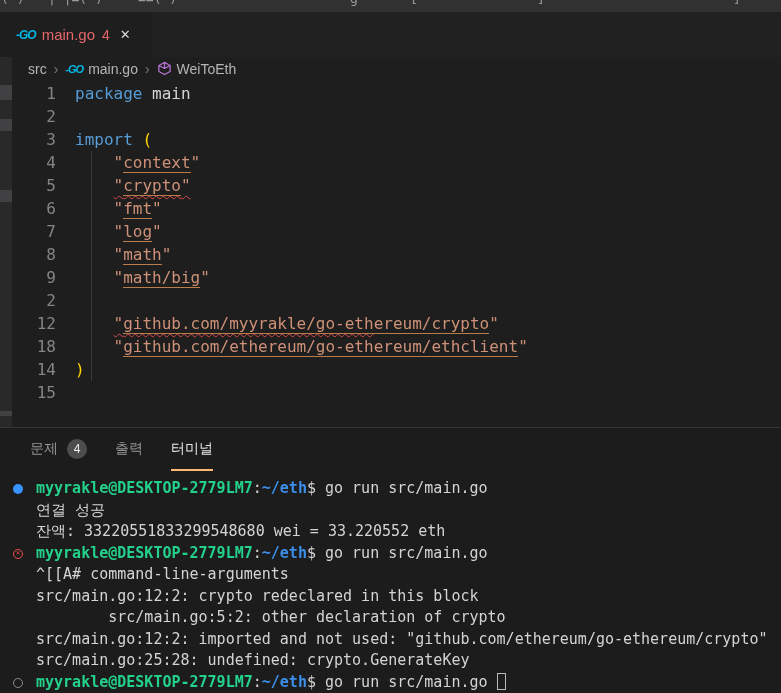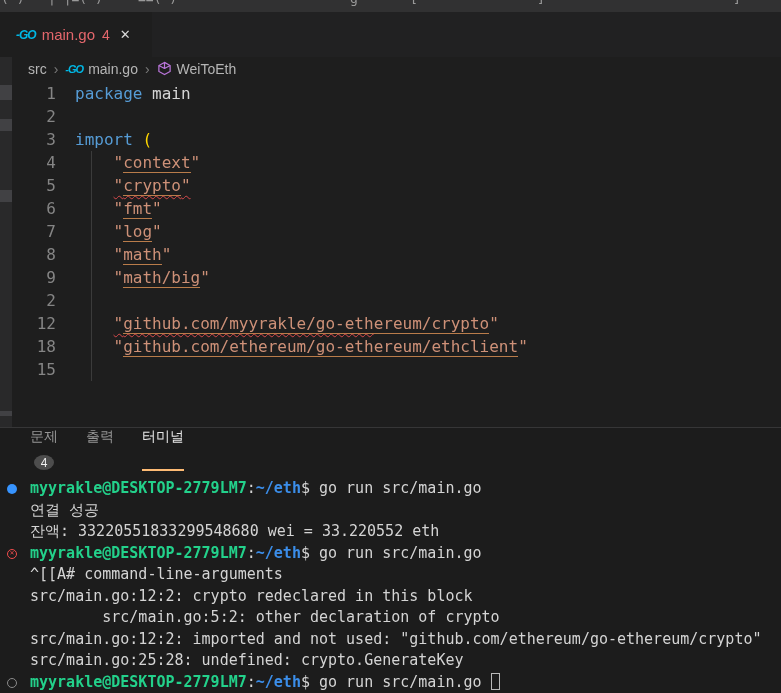--- a/index.html
+++ b/index.html
@@ -56,30 +56,30 @@
   .strl { color:#ce9178; border-bottom:1px solid #b97c4a; }
   .sq { text-decoration:underline wavy #d6494b 1px; text-underline-offset:4px; }
   .indent-guide { position:absolute; left:79px; top:71px; height:230px;
                   border-left:1px solid #3b3b3b; }
 
   
   .panel-tabs { position:absolute; left:0; top:427px; width:781px; height:44px;
                 background:#1c1c1c; border-top:1px solid #363637;
                 display:flex; align-items:stretch; padding-left:30px; }
   .ptab { display:flex; align-items:center; gap:9px; color:#969696; font-size:14px;
-          margin-right:28px; cursor:pointer; border-bottom:1px solid transparent;flex-direction:column; }
+          margin-right:28px; cursor:pointer; border-bottom:1px solid transparent; }
   .ptab.active { color:#e7e7e7; border-bottom:2px solid #fdba74; }
   .pbadge { width:20px; height:20px; border-radius:50%; background:#4d4d4d; color:#f0f0f0;
             font-size:12px; display:flex; align-items:center; justify-content:center; }
 
   
   .terminal { position:absolute; left:0; top:471px; width:781px; height:222px;
               background:#1c1c1c; padding-top:7px; color:#cccccc;
               font:15px/21.5px "DejaVu Sans Mono", monospace; white-space:pre; }
-  .tl { position:relative; height:21.5px; padding-left:30px; }
+  .tl { position:relative; height:21.5px; padding-left:30px;margin-left:6px; }
   .deco { position:absolute; left:7px; top:6px; width:10px; height:10px; border-radius:50%;
           display:flex; align-items:center; justify-content:center; }
   .deco.ok { background:#3794ff; }
   .deco.err { border:1px solid #f14c4c; color:#f14c4c; font-size:6px;
               font-family:"Liberation Sans",sans-serif; }
   .deco.idle { border:1.5px solid #8a8a8a; }
   .user { color:#23d18b; font-weight:bold; }
   .path { color:#3b8eea; font-weight:bold; }
   .cursor { display:inline-block; width:9px; height:17px; border:1px solid #b9b9b9;
             vertical-align:-3px; margin-left:9px; }
@@ -137,20 +137,21 @@
         <div class="cl"><span class="ln">3</span><span class="ct"><span class="kw">import</span><span class="pl"> </span><span class="br">(</span></span></div>
         <div class="cl"><span class="ln">4</span><span class="ct"><span class="pl">    </span><span class="str">"</span><span class="strl">context</span><span class="str">"</span></span></div>
         <div class="cl"><span class="ln">5</span><span class="ct"><span class="pl">    </span><span class="str sq">"</span><span class="strl sq">crypto</span><span class="str sq">"</span></span></div>
         <div class="cl"><span class="ln">6</span><span class="ct"><span class="pl">    </span><span class="str">"</span><span class="strl">fmt</span><span class="str">"</span></span></div>
         <div class="cl"><span class="ln">7</span><span class="ct"><span class="pl">    </span><span class="str">"</span><span class="strl">log</span><span class="str">"</span></span></div>
         <div class="cl"><span class="ln">8</span><span class="ct"><span class="pl">    </span><span class="str">"</span><span class="strl">math</span><span class="str">"</span></span></div>
         <div class="cl"><span class="ln">9</span><span class="ct"><span class="pl">    </span><span class="str">"</span><span class="strl">math/big</span><span class="str">"</span></span></div>
         <div class="cl"><span class="ln">2</span><span class="ct"></span></div>
         <div class="cl"><span class="ln">12</span><span class="ct"><span class="pl">    </span><span class="str sq">"</span><span class="strl sq">github.com/myyrakle/go-eth</span><span class="strl">ereum/crypto</span><span class="str">"</span></span></div>
         <div class="cl"><span class="ln">18</span><span class="ct"><span class="pl">    </span><span class="str">"</span><span class="strl">github.com/ethereum/go-ethereum/ethclient</span><span class="str">"</span></span></div>
+        <div class="cl"><span class="ln">14</span><span class="ct"><span class="br">)</span></span></div>
         <div class="cl"><span class="ln">15</span><span class="ct"></span></div>
       </div>
   </div>
 
   <div class="panel-tabs" id="panel-tabs">
       <div class="ptab">
         <span>문제</span>
         <span class="pbadge">4</span>
       </div>
       <div class="ptab">

